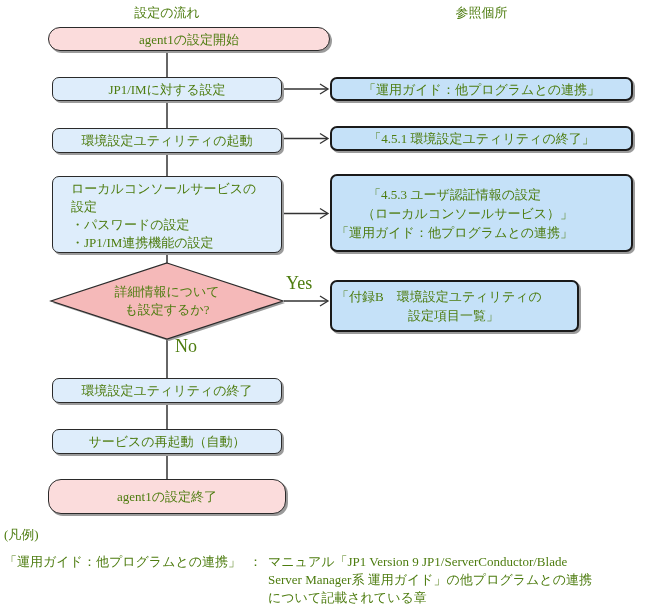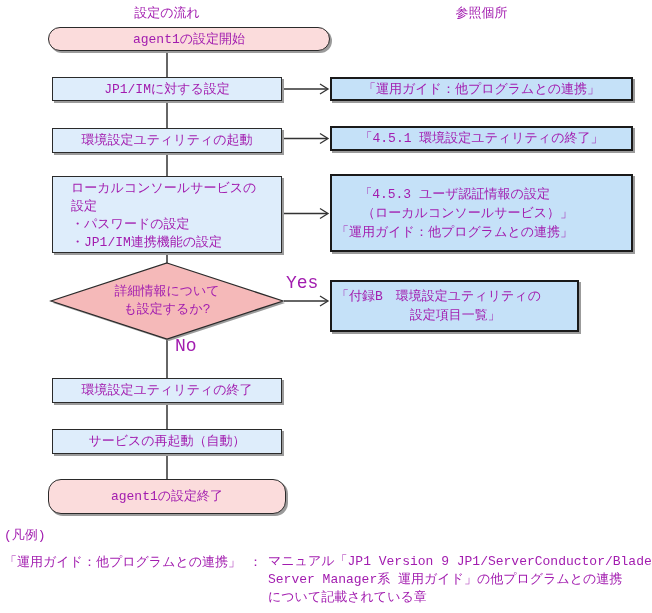--- a/index.html
+++ b/index.html
@@ -1,32 +1,33 @@
 <!DOCTYPE html>
 <html style="--process-fill: #DEEDFB; --reference-fill: #C5E1F8; --terminator-fill: #FBDCDC; --decision-fill: #F5B9B9;"><head>
 <meta charset="utf-8">
 <style>
   html, body { margin: 0; padding: 0; background: #ffffff; }
   .canvas {
     position: relative;
     width: 652px;
     height: 613px;
-    font-family: Liberation Mono, monospace;
+    font-family: Liberation Serif, serif;
     font-size: 13px;
-    color: #a21caf;
+    color: #4d7c0f;
     background: #ffffff;
     overflow: hidden;
   }
   .abs { position: absolute; box-sizing: border-box; }
   .col-title { text-align: center; font-size: 13px; }
   .node {
     display: flex; align-items: center; justify-content: center;
     text-align: center;
     box-shadow: 2px 2px 0 #9b9b9b;
     line-height: 17px;
+    border-radius: 7px;
   }
   .terminator {
     background: var(--terminator-fill, #FBDCDC);
     border: 1px solid #2a2a2a;
     border-radius: 13px;
   }
   .process {
     background: var(--process-fill, #DEEDFB);
     border: 1px solid #2a2a2a;
   }

